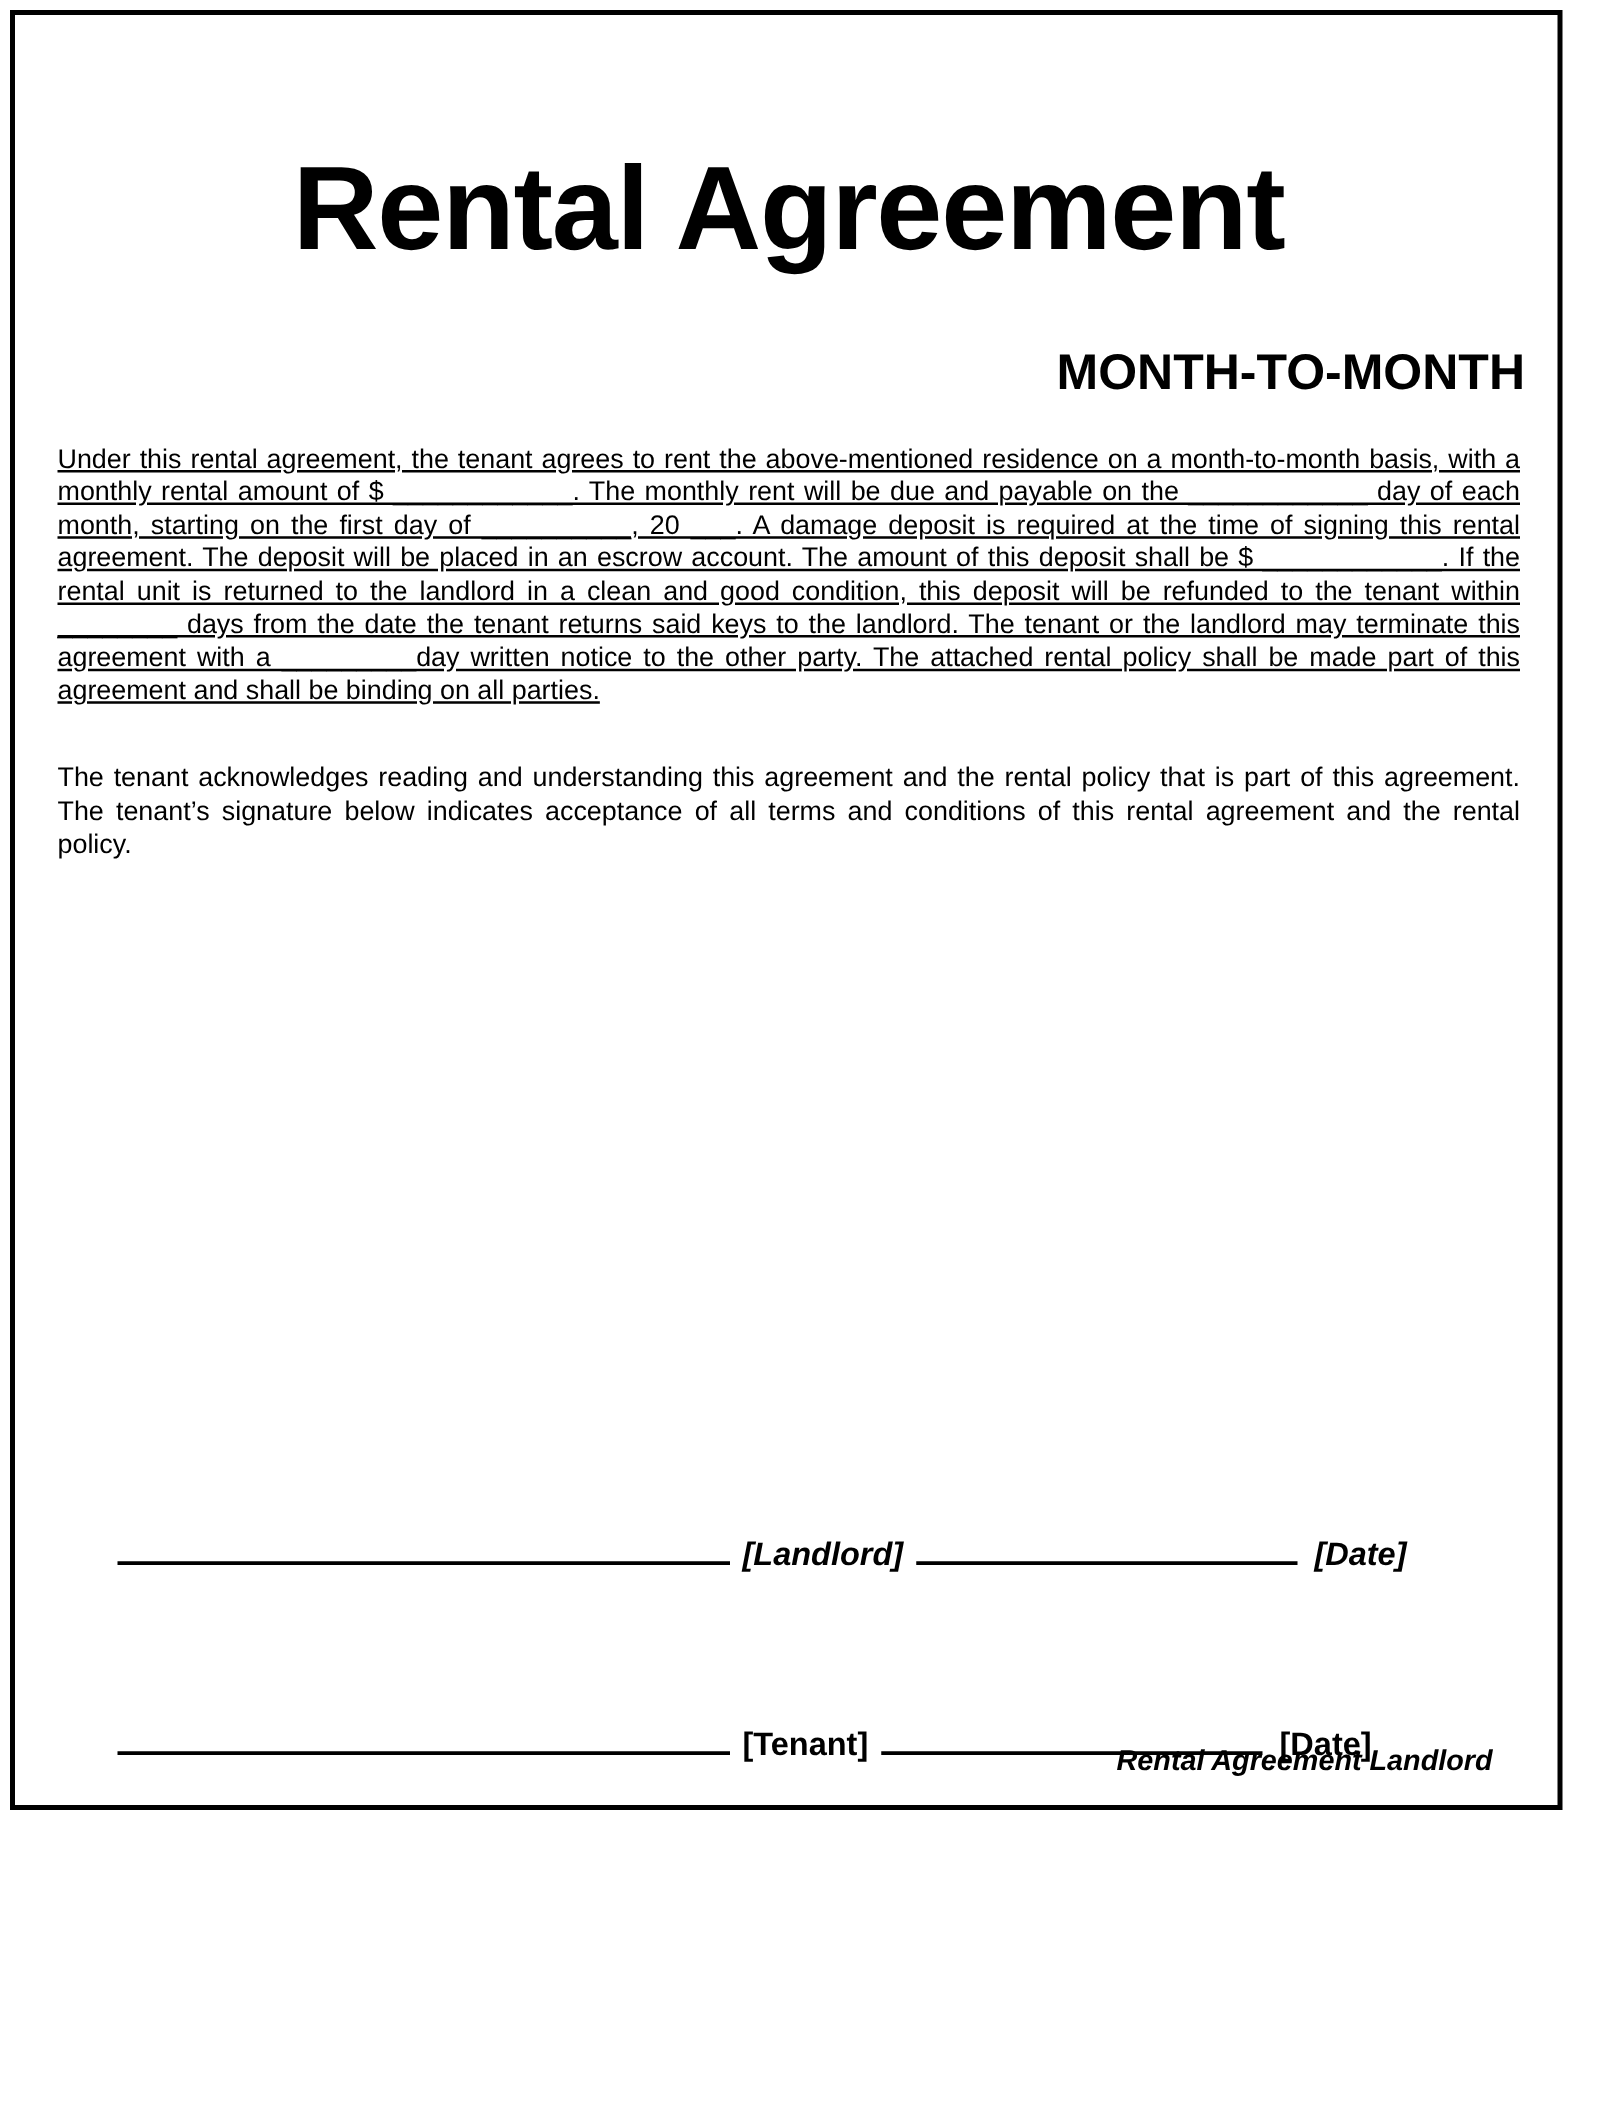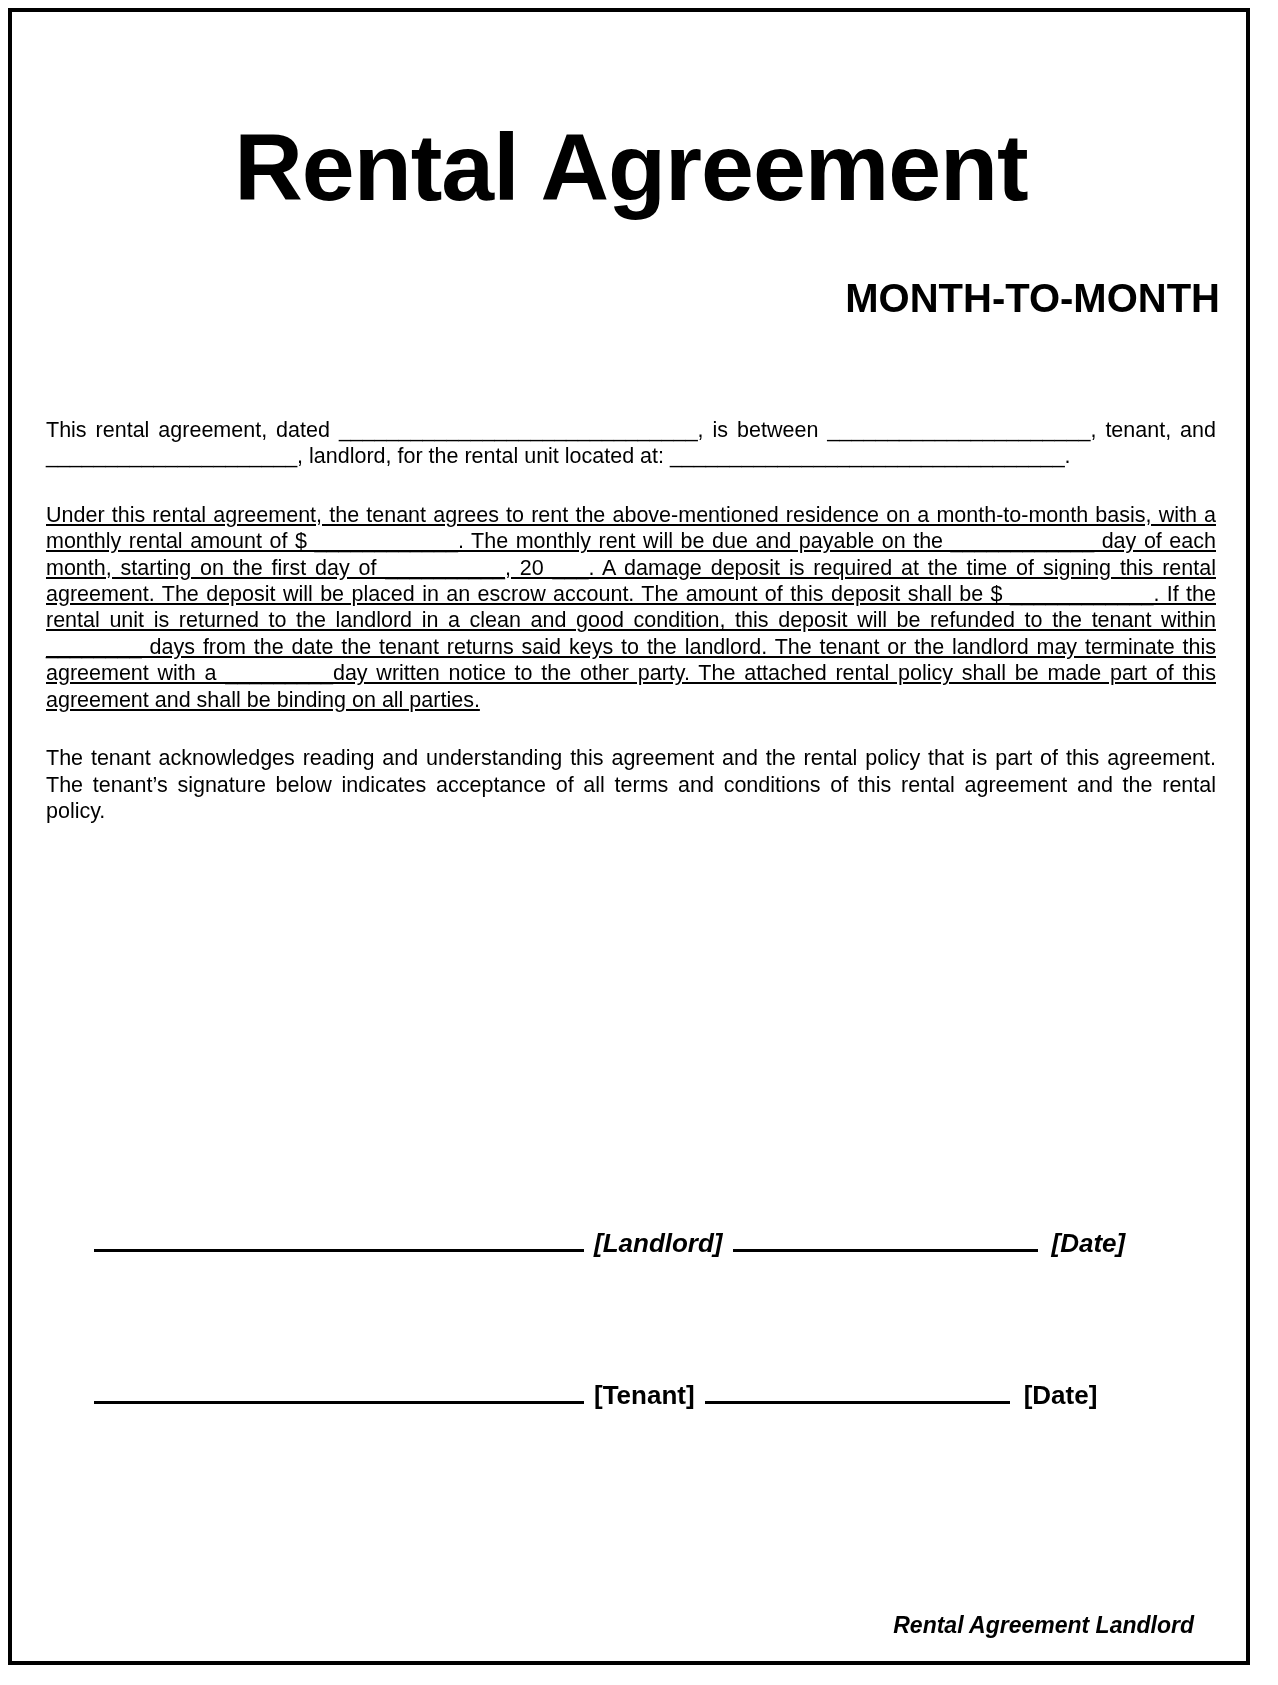--- a/index.html
+++ b/index.html
@@ -11,21 +11,21 @@
     width: 1278px;
     height: 1685px;
     font-family: "Liberation Sans", sans-serif;
     color: #000000;
   }
   .page {
     position: absolute;
     left: 8px;
     top: 8px;
     width: 1242px;
-    height: 1657px;
+    height: 1440px;
     border: 4px solid #000000;
     box-sizing: border-box;
     background: #ffffff;
   }
   .inner {
     position: absolute;
     left: 30px;
     top: 28px;
     right: 26px;
     bottom: 18px;
@@ -54,21 +54,21 @@
     margin: 0 4px;
   }
   .para-1 {
     margin-top: 96px;
   }
   .para-2 {
     margin-top: 32px;
     text-decoration: underline;
   }
   .para-3 {
-    margin-top: 32px;
+    margin-top: 44px;
   }
   .sig-block {
     position: absolute;
     left: 52px;
     right: 26px;
   }
   .sig-row {
     display: flex;
     align-items: flex-end;
     font-size: 26px;
@@ -110,21 +110,20 @@
 </style>
 </head>
 <body>
 
 <div class="page">
   <div class="inner">
 
     <h1 class="doc-title">Rental Agreement</h1>
     <h2 class="doc-subtitle">MONTH-TO-MONTH</h2>
 
-    <p class="body-block para-1">This rental agreement, dated ______________________________, is between ______________________, tenant, and _____________________, landlord, for the rental unit located at: _________________________________.</p>
     <p class="body-block para-2">Under this rental agreement, the tenant agrees to rent the above-mentioned residence on a month-to-month basis, with a monthly rental amount of $ ____________.  The monthly rent will be due and payable on the ____________ day of each month, starting on the first day of __________, 20 ___.  A damage deposit is required at the time of signing this rental agreement.  The deposit will be placed in an escrow account.  The amount of this deposit shall be $ ____________.  If the rental unit is returned to the landlord in a clean and good condition, this deposit will be refunded to the tenant within ________ days from the date the tenant returns said keys to the landlord.  The tenant or the landlord may terminate this agreement with a _________day written notice to the other party.  The attached rental policy shall be made part of this agreement and shall be binding on all parties.</p>
     <p class="body-block para-3">The tenant acknowledges reading and understanding this agreement and the rental policy that is part of this agreement.  The tenant’s signature below indicates acceptance of all terms and conditions of this rental agreement and the rental policy.</p>
 
     <div class="sig-block sig-landlord">
       <div class="sig-row">
         <span class="sig-line-long"></span>
         <span class="sig-label">[Landlord]</span>
         <span class="sig-line-short"></span>
         <span class="sig-label-date">[Date]</span>
       </div>

